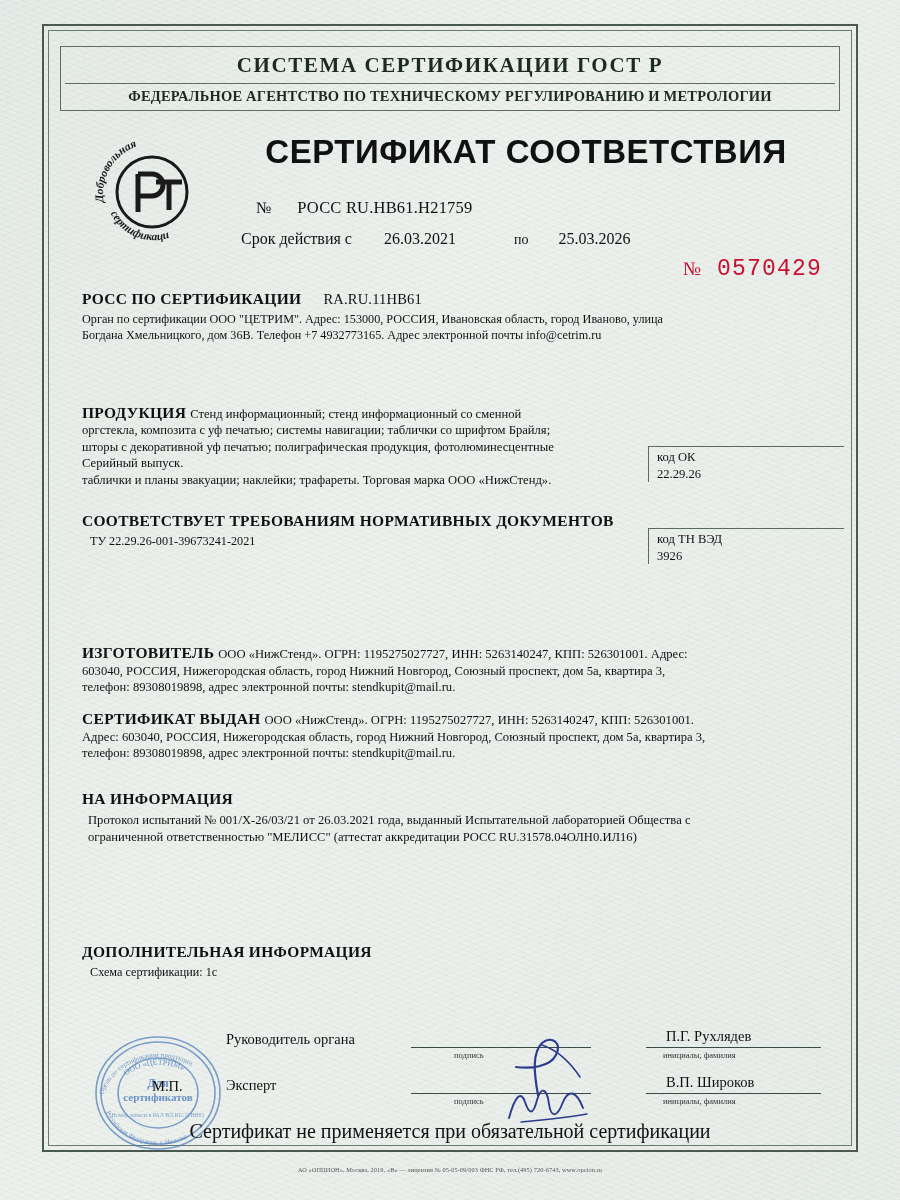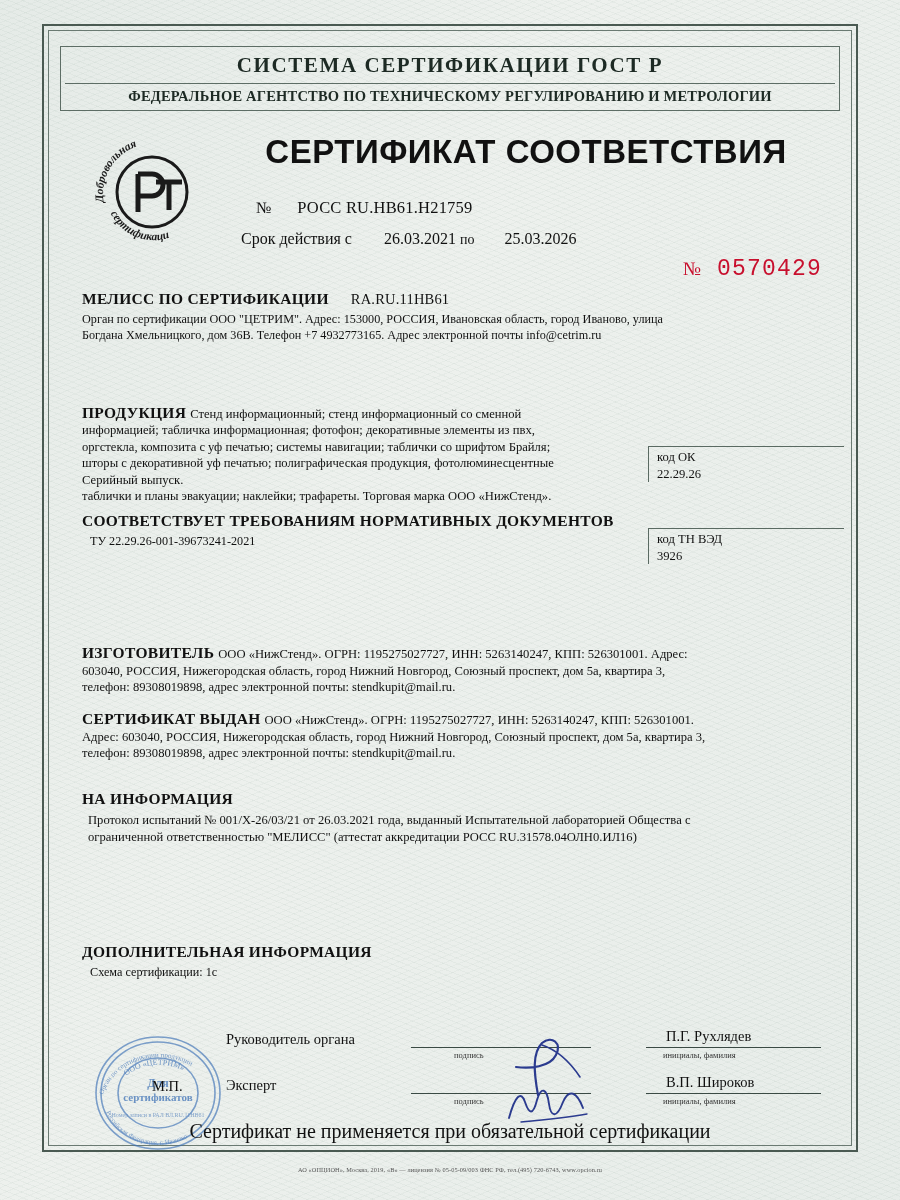--- a/index.html
+++ b/index.html
@@ -126,21 +126,21 @@
     letter-spacing: 0.2px;
   }
   .valid {
     position: absolute;
     left: 185px;
     top: 192px;
     font-size: 16px;
   }
   .valid .lbl { font-size: 16px; }
   .valid .d1 { display:inline-block; margin-left: 28px; }
-  .valid .po { display:inline-block; font-size: 14px;}
+  .valid .po { display:inline-block; margin-left: 54px; font-size: 14px;}
   .valid .d2 { display:inline-block; margin-left: 26px; }
 
   .redno {
     position: absolute;
     right: 22px;
     top: 218px;
     color: #c8102e;
     font-family: "Liberation Mono", monospace;
     font-size: 23px;
     letter-spacing: 1.2px;
@@ -405,33 +405,32 @@
       <span class="po">по</span>
       <span class="d2">25.03.2026</span>
     </div>
 
     <div class="redno">
       <span class="hash">№</span>
       <span>0570429</span>
     </div>
 
     <div class="organ">
-      <span class="sec-label">МЕЛИСС ПО СЕРТИФИКАЦИИ</span>
+      <span class="sec-label">РОСС ПО СЕРТИФИКАЦИИ</span>
       <span class="code">RA.RU.11НВ61</span>
       <div class="desc small-text">
         <div>Орган по сертификации ООО "ЦЕТРИМ". Адрес: 153000, РОССИЯ, Ивановская область, город Иваново, улица</div>
         <div>Богдана Хмельницкого, дом 36В. Телефон +7 4932773165. Адрес электронной почты info@cetrim.ru</div>
       </div>
     </div>
 
     <div class="product">
       <span class="sec-label">ПРОДУКЦИЯ</span>
       <span class="inline">Стенд информационный; стенд информационный со сменной</span>
       <div class="body-text">
-        <div>информацией; табличка информационная; фотофон; декоративные элементы из пвх,</div>
         <div>оргстекла, композита с уф печатью; системы навигации; таблички со шрифтом Брайля;</div>
         <div>шторы с декоративной уф печатью; полиграфическая продукция, фотолюминесцентные</div>
         <div>Серийный выпуск.</div>
         <div>таблички и планы эвакуации; наклейки; трафареты. Торговая марка ООО «НижСтенд».</div>
       </div>
     </div>
 
     <div class="codebox ok">
       <div>код ОК</div>
       <div class="cval">22.29.26</div>

